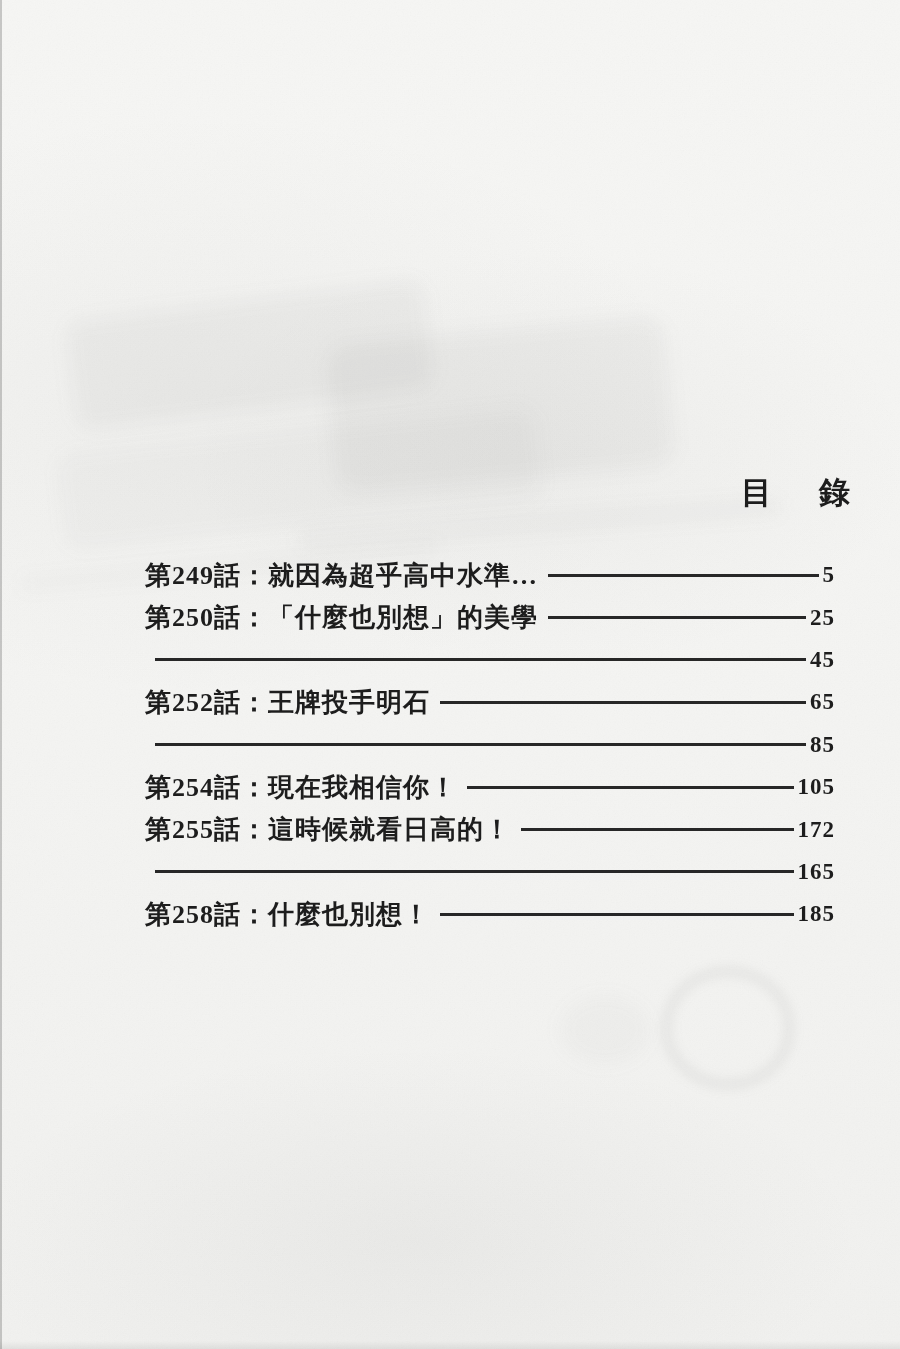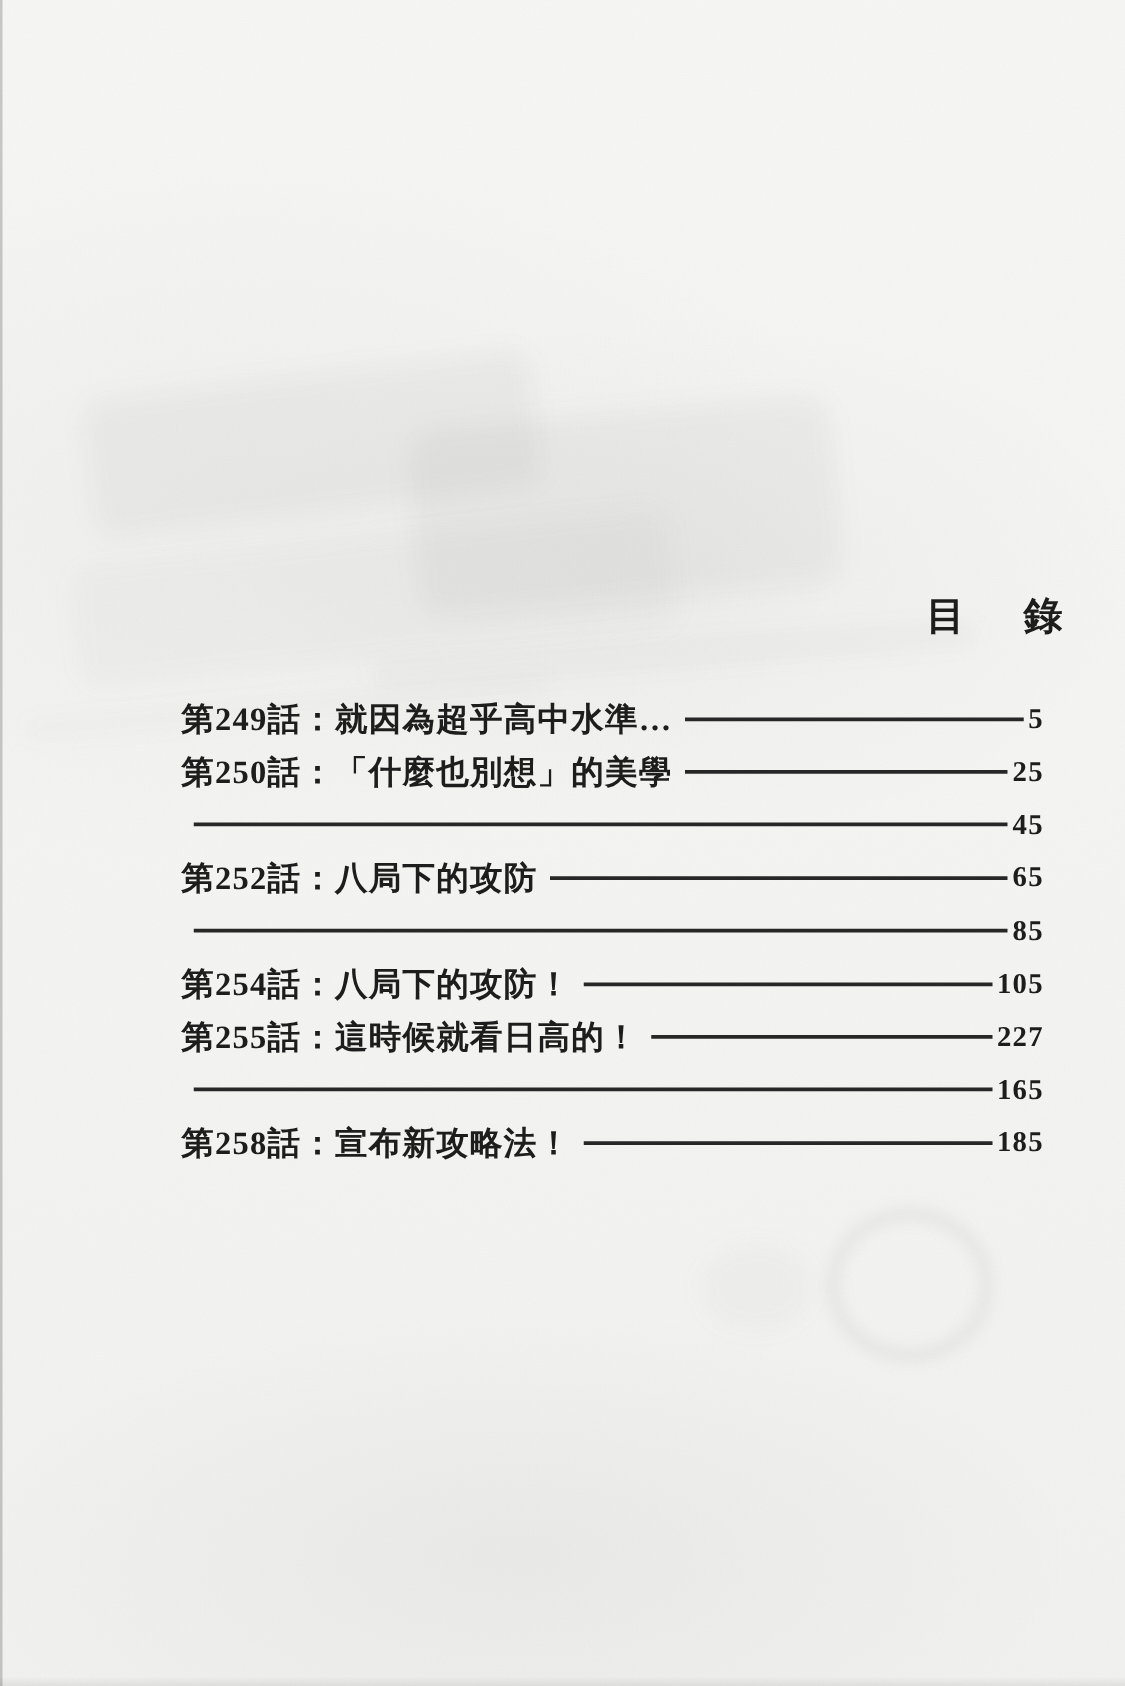--- a/index.html
+++ b/index.html
@@ -111,44 +111,44 @@
       <div class="row">
         <span class="label">第250話：「什麼也別想」的美學</span>
         <span class="leader"></span>
         <span class="pagenum">25</span>
       </div>
       <div class="row">
         <span class="leader"></span>
         <span class="pagenum">45</span>
       </div>
       <div class="row">
-        <span class="label">第252話：八局下的攻防</span>
+        <span class="label">第252話：王牌投手明石</span>
         <span class="leader"></span>
         <span class="pagenum">65</span>
       </div>
       <div class="row">
         <span class="leader"></span>
         <span class="pagenum">85</span>
       </div>
       <div class="row">
-        <span class="label">第254話：八局下的攻防！</span>
+        <span class="label">第254話：現在我相信你！</span>
         <span class="leader"></span>
         <span class="pagenum">105</span>
       </div>
       <div class="row">
         <span class="label">第255話：這時候就看日高的！</span>
         <span class="leader"></span>
-        <span class="pagenum">227</span>
+        <span class="pagenum">172</span>
       </div>
       <div class="row">
         <span class="leader"></span>
         <span class="pagenum">165</span>
       </div>
       <div class="row">
-        <span class="label">第258話：宣布新攻略法！</span>
+        <span class="label">第258話：什麼也別想！</span>
         <span class="leader"></span>
         <span class="pagenum">185</span>
       </div>
     </div>
 
   <div class="edge-left"></div>
   <div class="edge-right"></div>
   <div class="edge-bottom"></div>
 </div>
 

